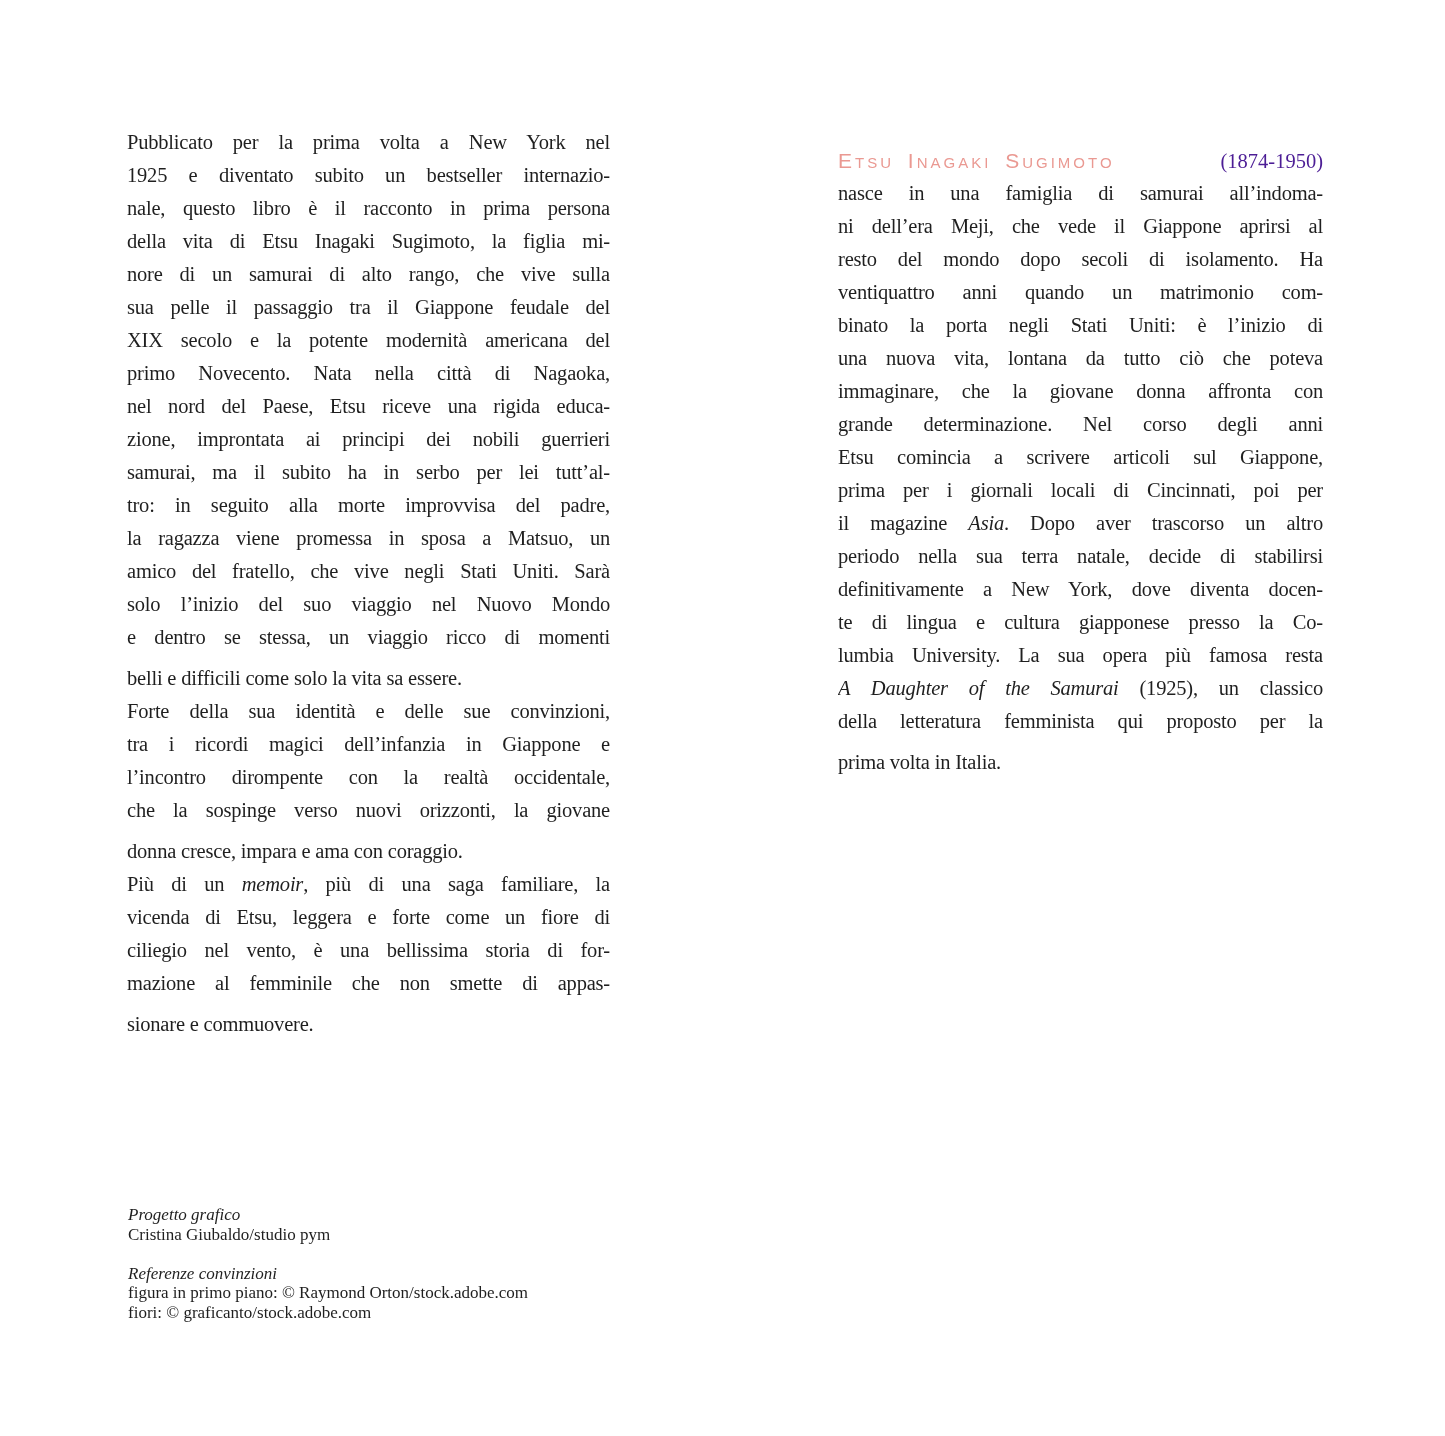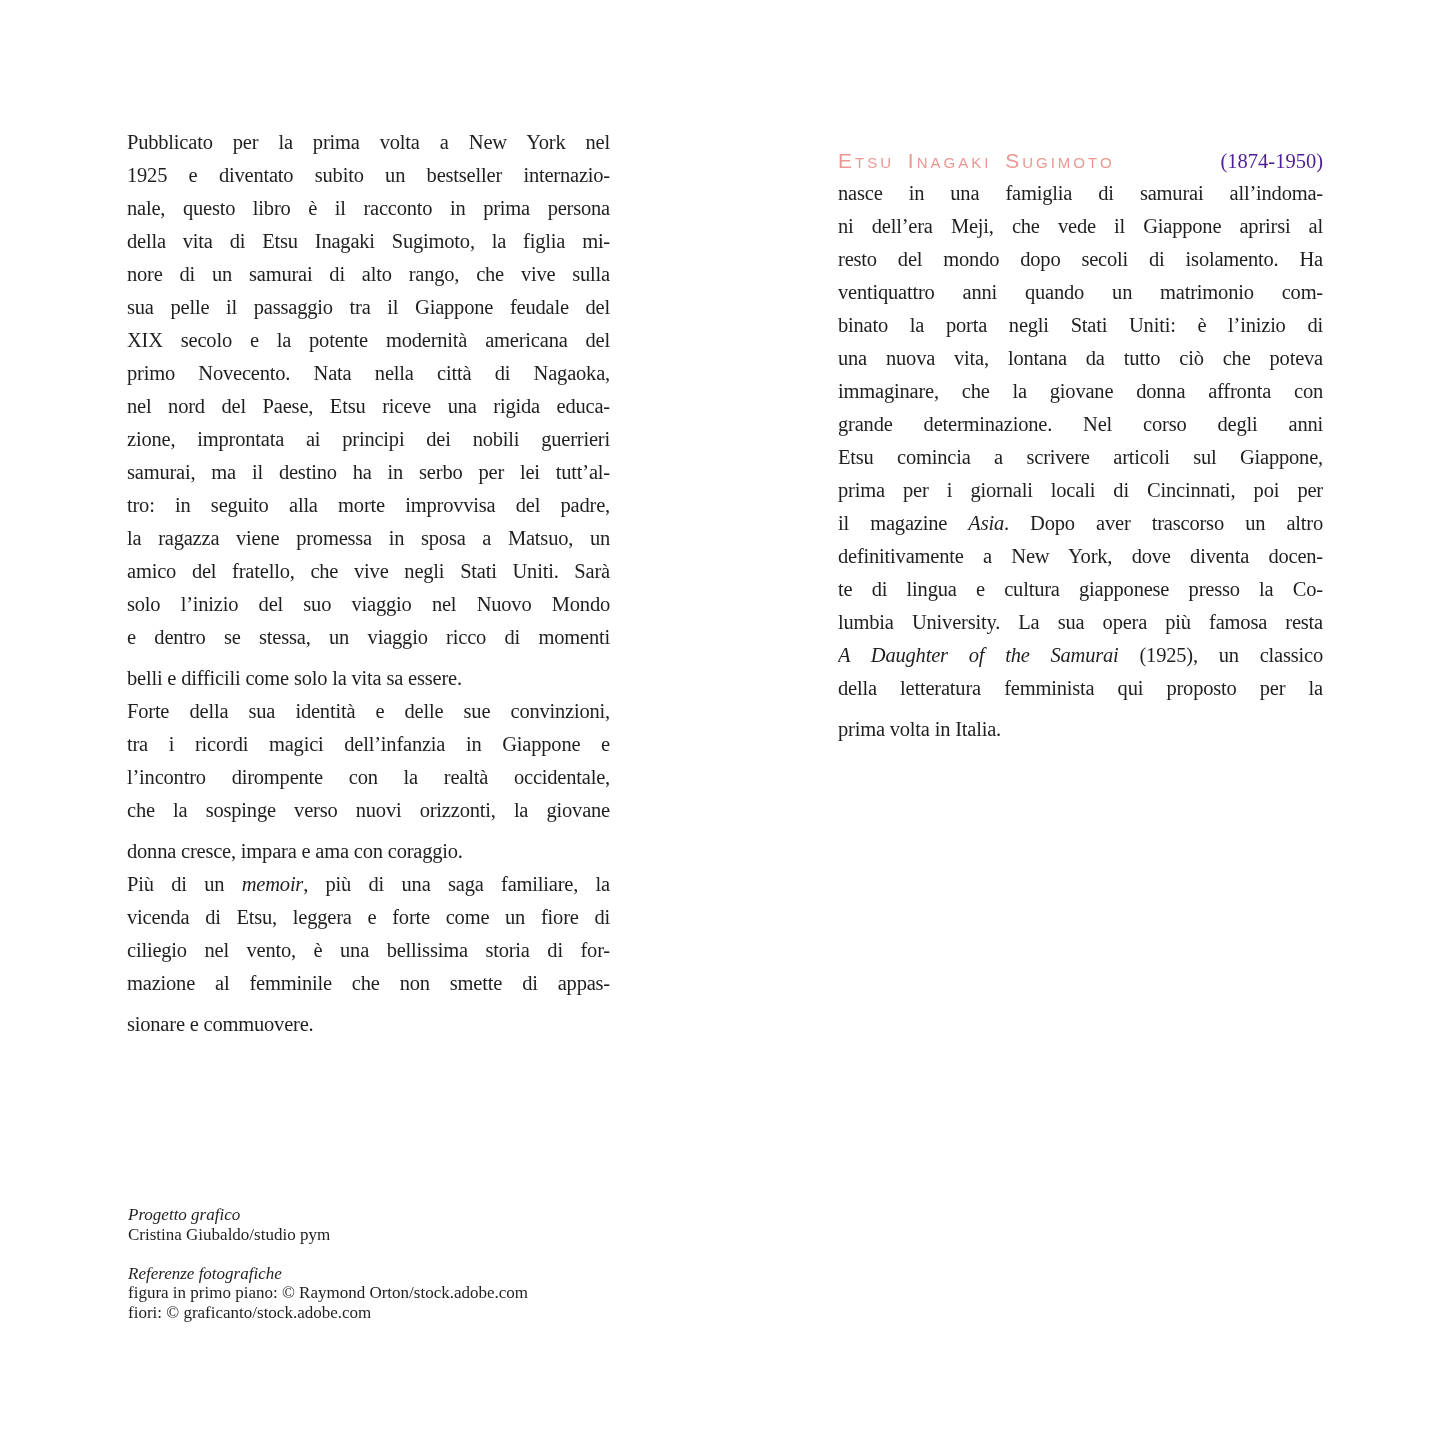--- a/index.html
+++ b/index.html
@@ -87,21 +87,21 @@
       <div class="line">Pubblicato per la prima volta a New York nel</div>
       <div class="line">1925 e diventato subito un bestseller internazio-</div>
       <div class="line">nale, questo libro è il racconto in prima persona</div>
       <div class="line">della vita di Etsu Inagaki Sugimoto, la figlia mi-</div>
       <div class="line">nore di un samurai di alto rango, che vive sulla</div>
       <div class="line">sua pelle il passaggio tra il Giappone feudale del</div>
       <div class="line">XIX secolo e la potente modernità americana del</div>
       <div class="line">primo Novecento. Nata nella città di Nagaoka,</div>
       <div class="line">nel nord del Paese, Etsu riceve una rigida educa-</div>
       <div class="line">zione, improntata ai principi dei nobili guerrieri</div>
-      <div class="line">samurai, ma il destino ha in serbo per lei tutt’al-</div>
+      <div class="line">samurai, ma il subito ha in serbo per lei tutt’al-</div>
       <div class="line">tro: in seguito alla morte improvvisa del padre,</div>
       <div class="line">la ragazza viene promessa in sposa a Matsuo, un</div>
       <div class="line">amico del fratello, che vive negli Stati Uniti. Sarà</div>
       <div class="line">solo l’inizio del suo viaggio nel Nuovo Mondo</div>
       <div class="line">e dentro se stessa, un viaggio ricco di momenti</div>
       <div class="line para-end">belli e difficili come solo la vita sa essere.</div>
       <div class="line">Forte della sua identità e delle sue convinzioni,</div>
       <div class="line">tra i ricordi magici dell’infanzia in Giappone e</div>
       <div class="line">l’incontro dirompente con la realtà occidentale,</div>
       <div class="line">che la sospinge verso nuovi orizzonti, la giovane</div>
@@ -123,34 +123,35 @@
         <div class="line">ni dell’era Meji, che vede il Giappone aprirsi al</div>
         <div class="line">resto del mondo dopo secoli di isolamento. Ha</div>
         <div class="line">ventiquattro anni quando un matrimonio com-</div>
         <div class="line">binato la porta negli Stati Uniti: è l’inizio di</div>
         <div class="line">una nuova vita, lontana da tutto ciò che poteva</div>
         <div class="line">immaginare, che la giovane donna affronta con</div>
         <div class="line">grande determinazione. Nel corso degli anni</div>
         <div class="line">Etsu comincia a scrivere articoli sul Giappone,</div>
         <div class="line">prima per i giornali locali di Cincinnati, poi per</div>
         <div class="line">il magazine <i>Asia</i>. Dopo aver trascorso un altro</div>
+        <div class="line">periodo nella sua terra natale, decide di stabilirsi</div>
         <div class="line">definitivamente a New York, dove diventa docen-</div>
         <div class="line">te di lingua e cultura giapponese presso la Co-</div>
         <div class="line">lumbia University. La sua opera più famosa resta</div>
         <div class="line"><i>A Daughter of the Samurai</i> (1925), un classico</div>
         <div class="line">della letteratura femminista qui proposto per la</div>
         <div class="line para-end">prima volta in Italia.</div>
       </div>
   </div>
 
   <div class="credits">
       <div class="credit-group">
         <div class="credit-heading">Progetto grafico</div>
         <div class="credit-line">Cristina Giubaldo/studio pym</div>
       </div>
       <div class="credit-group">
-        <div class="credit-heading">Referenze fotografiche</div>
+        <div class="credit-heading">Referenze convinzioni</div>
         <div class="credit-line">figura in primo piano: © Raymond Orton/stock.adobe.com</div>
         <div class="credit-line">fiori: © graficanto/stock.adobe.com</div>
       </div>
     </div>
 
 </div>
 
 </body></html>

